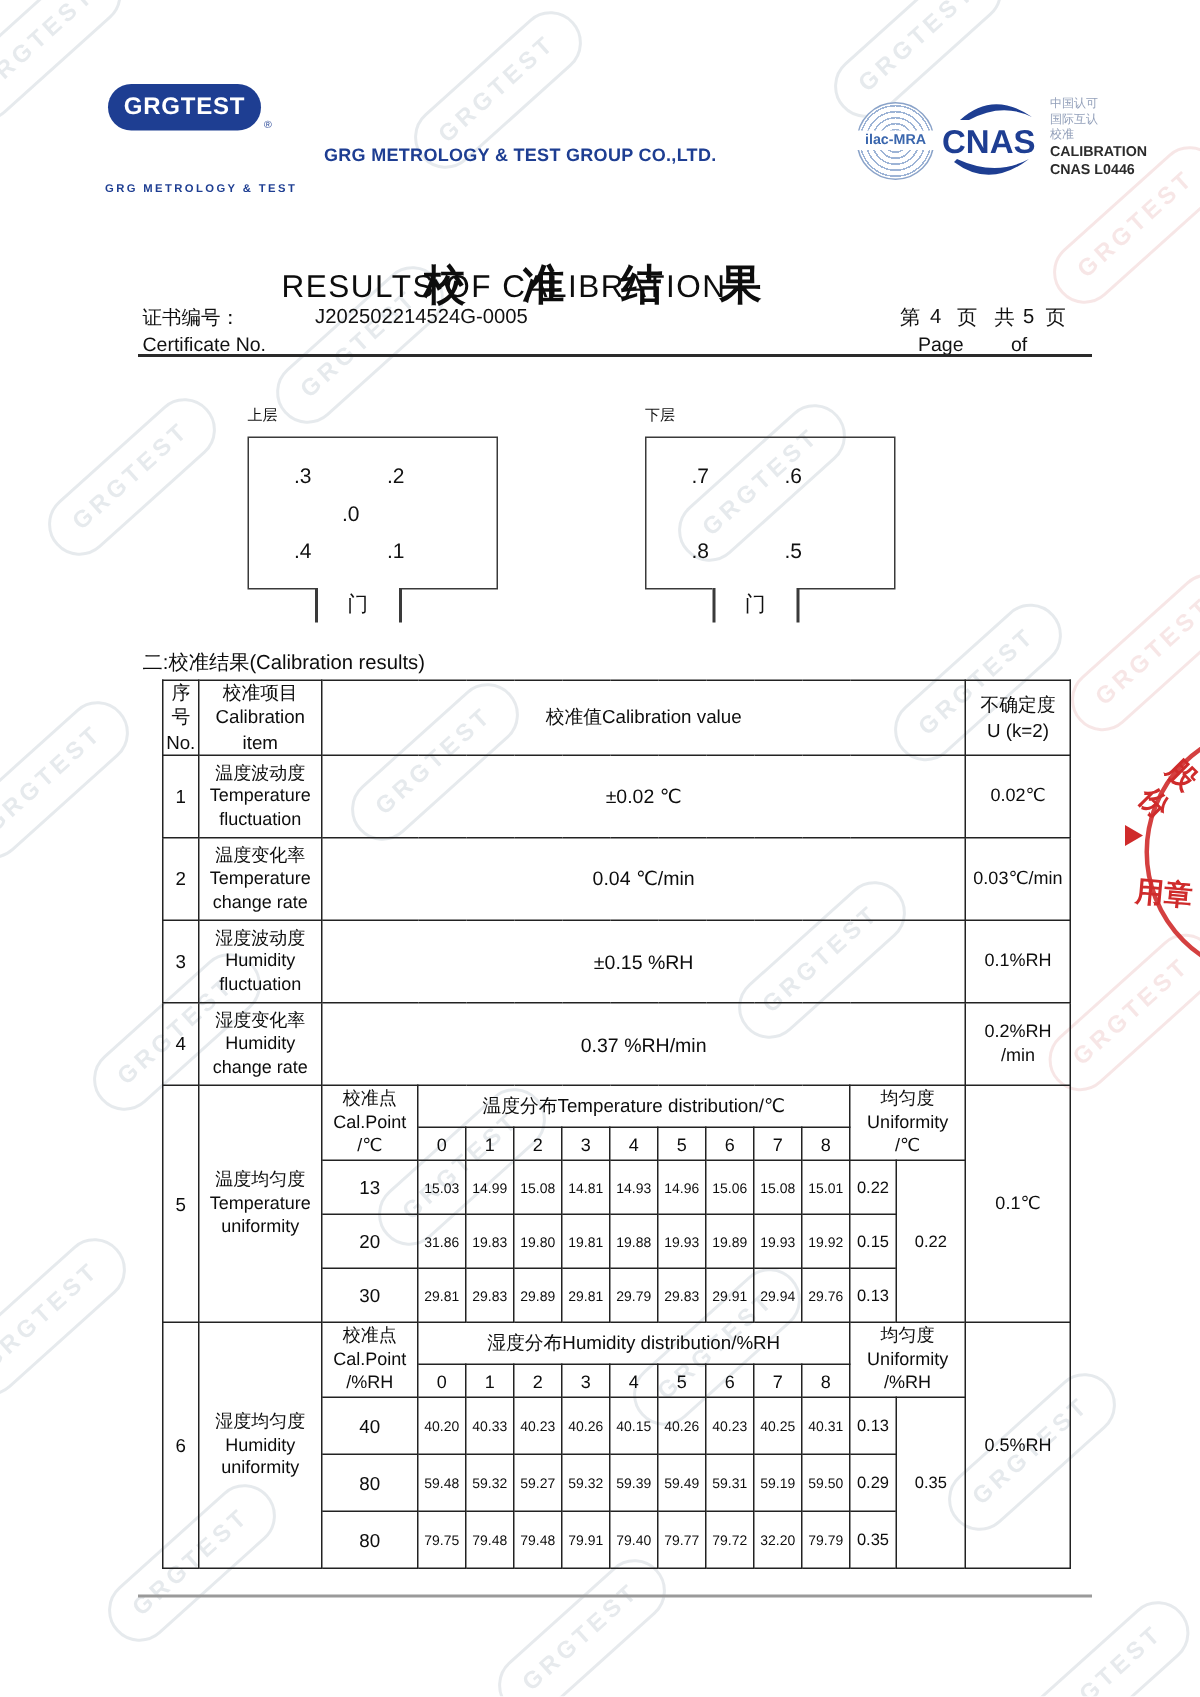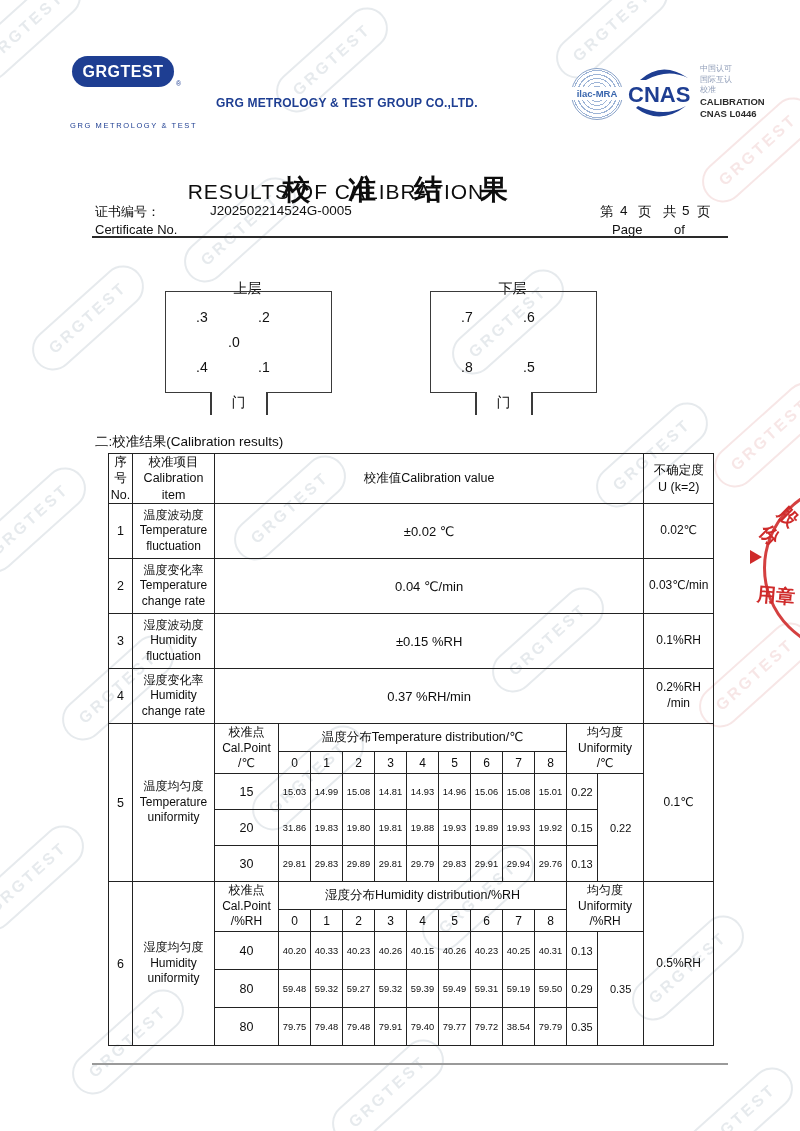--- a/index.html
+++ b/index.html
@@ -14,21 +14,21 @@
     letter-spacing:3px;transform:translate(-50%,-50%) rotate(-42deg);opacity:.45;pointer-events:none;
   }
   .wm.gray{color:#c9d1d8;}
   .wm.pink{color:#eec9c9;}
   
   .logo-badge{position:absolute;left:72px;top:56px;width:102px;height:31px;background:#1e3e92;
     border-radius:16px;color:#fff;font-weight:bold;font-size:16px;letter-spacing:.5px;
     display:flex;align-items:center;justify-content:center;}
   .logo-reg{position:absolute;left:176px;top:80px;font-size:7px;color:#1e3e92;}
   .logo-cn{position:absolute;left:68px;top:88px;color:#1e3e92;font-weight:bold;font-size:25px;letter-spacing:5px;}
-  .logo-sub{position:absolute;left:70px;top:121px;color:#1e3e92;font-weight:normal;font-size:7.5px;letter-spacing:1.6px;}
+  .logo-sub{position:absolute;left:70px;top:121px;color:#1e3e92;font-weight:bold;font-size:7.5px;letter-spacing:1.6px;}
   .company-cn{position:absolute;left:176px;top:58px;color:#1e3e92;font-weight:bold;font-size:27px;letter-spacing:.5px;}
   .company-en{position:absolute;left:177px;top:96px;color:#1e3e92;font-weight:bold;font-size:12px;letter-spacing:.2px;margin-left:39px;}
   .ilac{position:absolute;left:571px;top:68px;width:50px;height:50px;border-radius:50%;
     background:
       repeating-radial-gradient(circle at 50% 50%, #ffffff 0 3px, #9db4d6 3px 4px);
     border:1px solid #8aa3c9;}
   .ilac-band{position:absolute;left:-4px;top:18px;width:58px;height:13px;background:#fff;
     display:flex;align-items:center;justify-content:center;font-size:9.5px;font-weight:bold;color:#3a66ad;}
   .cnas{position:absolute;left:626px;top:66px;width:72px;height:54px;}
   .accred{position:absolute;left:700px;top:64px;line-height:10.5px;}
@@ -43,21 +43,21 @@
   .cert-zh{position:absolute;left:95px;top:203px;font-size:13px;}
   .cert-no{position:absolute;left:210px;top:203px;font-size:13.5px;}
   .cert-en{position:absolute;left:95px;top:222px;font-size:13px;}
   .pg{position:absolute;top:203px;font-size:13.5px;}
   .pg2{position:absolute;top:222px;font-size:13px;}
   .rule{position:absolute;left:92px;top:236px;width:636px;height:2px;background:#2a2a2a;}
   .footer-rule{position:absolute;left:92px;top:1063px;width:636px;height:2px;background:#9a9a9a;}
   
   .sec{position:absolute;left:95px;font-size:13.5px;color:#0d0d0d;}
   
-  .gtitle{position:absolute;top:280px;width:165px;text-align:center;font-size:14px;}
+  .gtitle{position:absolute;top:270px;width:165px;text-align:left;font-size:10px;}
   .gbox{position:absolute;top:291px;width:165px;height:100px;border:1.5px solid #3a3a3a;}
   .gp{position:absolute;font-size:14px;}
   .door-gap{position:absolute;left:44px;top:98px;width:57px;height:5px;background:#fff;}
   .door-l{position:absolute;left:44px;top:100px;width:1.5px;height:23px;background:#3a3a3a;}
   .door-r{position:absolute;left:100px;top:100px;width:1.5px;height:23px;background:#3a3a3a;}
   .door-t{position:absolute;left:44px;top:102px;width:57px;text-align:center;font-size:14px;}
   
   table.ctable{position:absolute;left:108px;top:453px;width:605px;border-collapse:collapse;table-layout:fixed;}
   .ctable td{border:1px solid #222;text-align:center;vertical-align:middle;padding:0;color:#0d0d0d;}
   .lbl{font-size:12px;line-height:1.3;white-space:pre-line;}
@@ -255,21 +255,21 @@
       <td class="dg">1</td>
       <td class="dg">2</td>
       <td class="dg">3</td>
       <td class="dg">4</td>
       <td class="dg">5</td>
       <td class="dg">6</td>
       <td class="dg">7</td>
       <td class="dg">8</td>
     </tr>
     <tr style="height:36px">
-      <td class="pt">15</td>
+      <td class="pt">13</td>
       <td class="num">15.03</td>
       <td class="num">14.99</td>
       <td class="num">15.08</td>
       <td class="num">14.81</td>
       <td class="num">14.93</td>
       <td class="num">14.96</td>
       <td class="num">15.06</td>
       <td class="num">15.08</td>
       <td class="num">15.01</td>
       <td class="uni">0.22</td>
@@ -356,21 +356,21 @@
     </tr>
     <tr style="height:38px">
       <td class="pt">80</td>
       <td class="num">79.75</td>
       <td class="num">79.48</td>
       <td class="num">79.48</td>
       <td class="num">79.91</td>
       <td class="num">79.40</td>
       <td class="num">79.77</td>
       <td class="num">79.72</td>
-      <td class="num">38.54</td>
+      <td class="num">32.20</td>
       <td class="num">79.79</td>
       <td class="uni">0.35</td>
     </tr>
   </tbody>
     </table>
 
   <div class="footer-rule"></div>
 
   <div class="stamp-circle"></div>
   <div class="stamp-t" style="left:767px;top:505px;transform:rotate(45deg)">股份</div>

